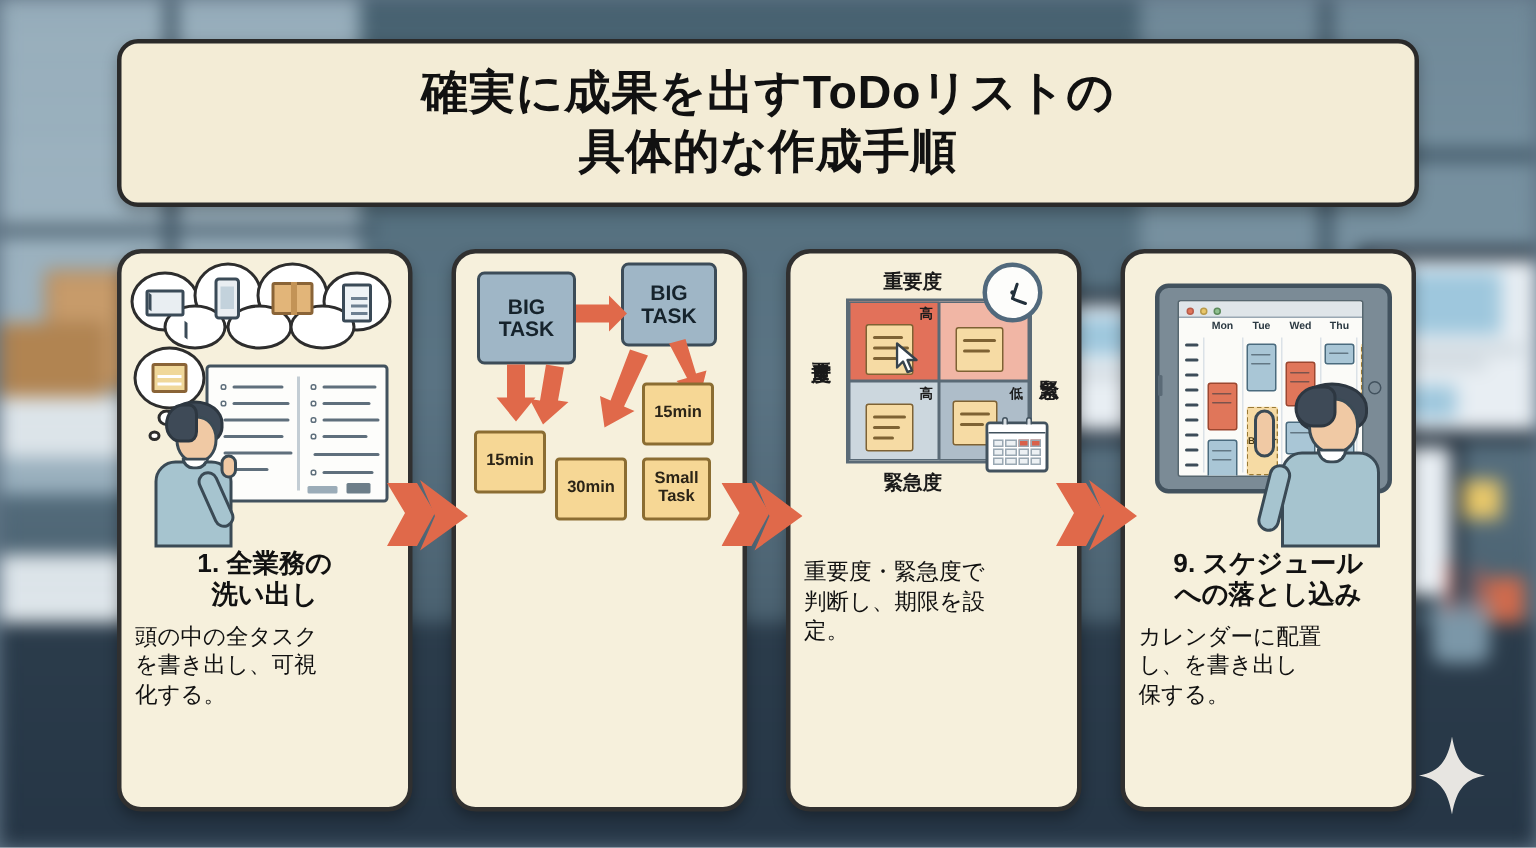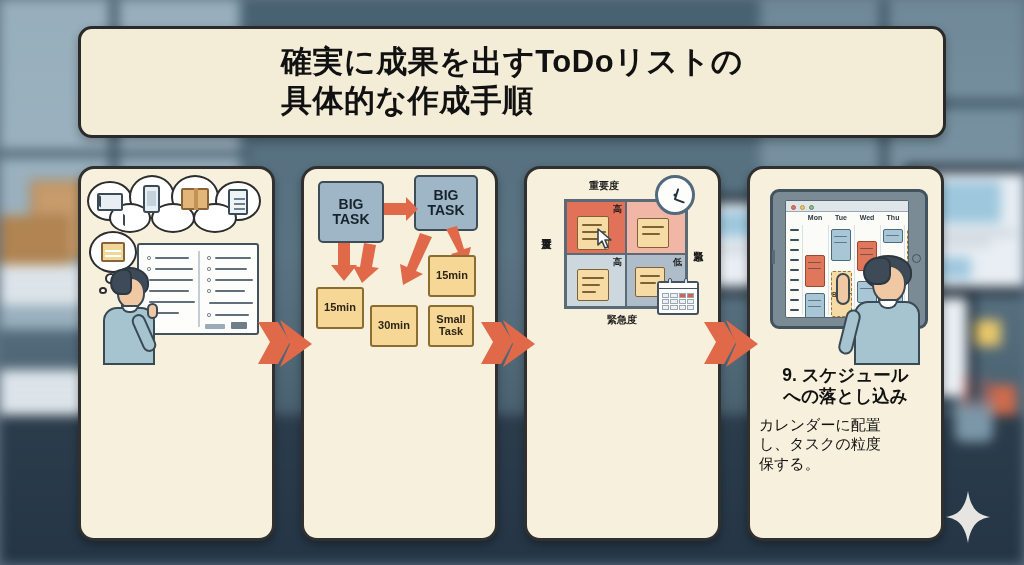--- a/index.html
+++ b/index.html
@@ -68,20 +68,21 @@
   
   .title-banner {
     position: absolute; left: 78px; top: 26px; width: 868px; height: 112px;
     background: #f3ecd6;
     border: 3px solid #2a2a2a;
     border-radius: 14px;
     display: flex; align-items: center; justify-content: center;
     box-shadow: 0 4px 10px rgba(0,0,0,.28);
   }
   .title-text {
+    text-align: center;
     font-weight: bold;
     font-size: 31px;
     line-height: 1.25;
     color: #111;
     letter-spacing: .5px;
     white-space: pre-line;
   }
 
   
   .cards { position: absolute; left: 0; top: 0; width: 1024px; height: 565px; }
@@ -224,21 +225,21 @@
   .q4 { background: #aebdc9; }
   .q-lab {
     position: absolute; top: 1px; right: 3px; font-size: 9px; font-weight: bold; color: #1c1c1c;
   }
   .note-card {
     position: absolute; background: #f6dba4; border: 1.7px solid #7e6233; border-radius: 2px;
   }
   .note-card .nl {
     position: absolute; left: 4px; height: 1.6px; background: #7e6233; border-radius: 1px;
   }
-  .m-lab { position: absolute; font-size: 10px; font-weight: bold; color: #1a1a1a; }
+  .m-lab { position: absolute; font-size: 13px; font-weight: bold; color: #1a1a1a; }
   .m-lab.vert { writing-mode: vertical-rl; letter-spacing: 0px; line-height: 1; }
   .clock {
     position: absolute; width: 40px; height: 40px; border-radius: 50%;
     background: #fdfdfb; border: 3px solid #51697c;
   }
   .clock .hand { position: absolute; background: #22303b; border-radius: 1px; transform-origin: bottom center; }
   .clock .pin { position: absolute; left: 50%; top: 50%; width: 3px; height: 3px; background: #22303b; border-radius: 50%; transform: translate(-50%,-50%); }
   .cal {
     position: absolute; width: 42px; height: 34px; background: #fff;
     border: 2.2px solid #42525e; border-radius: 3px;
@@ -401,20 +402,27 @@
         <div class="person">
           <div class="p-hair" style="left:30px; top:98px; width:38px; height:30px;"></div>
           <div class="p-head" style="left:36px; top:108px; width:28px; height:32px;"></div>
           <div class="p-hair" style="left:29px; top:100px; width:22px; height:26px; border-radius:60% 30% 30% 50%;"></div>
           <div class="p-body" style="left:22px; top:138px; width:52px; height:58px;"></div>
           <div class="p-collar" style="left:40px; top:136px; width:18px; height:8px; border-radius:0 0 8px 8px;"></div>
           <div class="p-arm" style="left:56px; top:144px; width:14px; height:40px; transform:rotate(-24deg);"></div>
           <div class="p-hand" style="left:66px; top:134px; width:11px; height:16px;"></div>
         </div>
       </div>
+      <div class="card-caption">
+        <div class="card-title">1. 全業務の
+洗い出し</div>
+        <div class="card-desc">頭の中の全タスク
+を書き出し、可視
+化する。</div>
+      </div>
     </div>
 
     <div class="card c2">
       <div class="card-art">
         <div class="bigtask" style="left:14px; top:12px; width:66px; height:62px;">BIG
 TASK</div>
         <div class="bigtask" style="left:110px; top:6px; width:64px; height:56px;">BIG
 TASK</div>
 
         <svg class="ar" style="left:0; top:0; width:197px; height:196px;" viewBox="0 0 197 196">
@@ -433,21 +441,21 @@
         <div class="puzzle" style="left:124px; top:136px; width:46px; height:42px;">Small
 Task</div>
       </div>
     </div>
 
     <div class="card c3">
       <div class="card-art">
         <div class="m-lab" style="left:62px; top:10px;">重要度</div>
         <div class="m-lab vert" style="left:14px; top:62px;">重要度</div>
         <div class="m-lab vert" style="left:166px; top:74px;">緊急</div>
-        <div class="m-lab" style="left:80px; top:144px;">緊急度</div>
+        <div class="m-lab" style="left:62px; top:144px;">緊急度</div>
 
         <div class="matrix">
           <div class="q q1">
             <span class="q-lab">高</span>
             <div class="note-card" style="left:10px; top:14px; width:32px; height:34px;">
               <span class="nl" style="top:7px; width:20px;"></span>
               <span class="nl" style="top:14px; width:24px;"></span>
               <span class="nl" style="top:21px; width:16px;"></span>
             </div>
             <svg style="position:absolute; left:30px; top:26px;" width="18" height="22" viewBox="0 0 18 22">
@@ -498,20 +506,23 @@
             <span class="cal-cell"></span>
               <span class="cal-cell"></span>
             <span class="cal-cell"></span>
               <span class="cal-cell"></span>
             <span class="cal-cell"></span>
               <span class="cal-cell"></span>
           </div>
         </div>
       </div>
       <div class="card-caption">
+        <div class="card-desc">重要度・緊急度で
+判断し、期限を設
+定。</div>
       </div>
     </div>
 
     <div class="card c4">
       <div class="card-art">
         <div class="tablet">
           <span class="tab-home"></span>
           <span class="tab-vol"></span>
           <div class="tab-screen">
             <div class="tab-bar"></div>
@@ -582,21 +593,21 @@
           <div class="p-body" style="left:104px; top:132px; width:66px; height:64px;"></div>
           <div class="p-collar" style="left:128px; top:130px; width:20px; height:10px; border-radius:0 0 9px 9px;"></div>
           <div class="p-arm" style="left:92px; top:140px; width:15px; height:46px; transform:rotate(14deg);"></div>
           <div class="p-hand" style="left:86px; top:104px; width:14px; height:32px; border-radius:7px;"></div>
         </div>
       </div>
       <div class="card-caption">
         <div class="card-title">9. スケジュール
 への落とし込み</div>
         <div class="card-desc">カレンダーに配置
-し、タスクの粒度
+し、を書き出し
 保する。</div>
       </div>
     </div>
 
     <svg class="arrow a1" viewBox="0 0 54 52">
       <polygon points="0,4 20,4 32,24 20,46 0,46 12,24" fill="#e0694a"></polygon>
       <polygon points="22,2 54,26 22,49 32,26" fill="#e0694a"></polygon>
     </svg>
     <svg class="arrow a2" viewBox="0 0 54 52">
       <polygon points="0,4 20,4 32,24 20,46 0,46 12,24" fill="#e0694a"></polygon>

